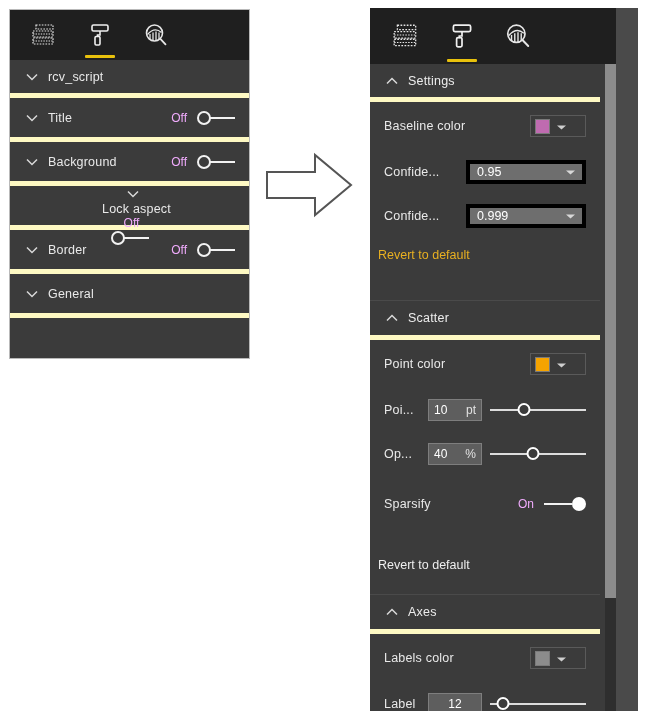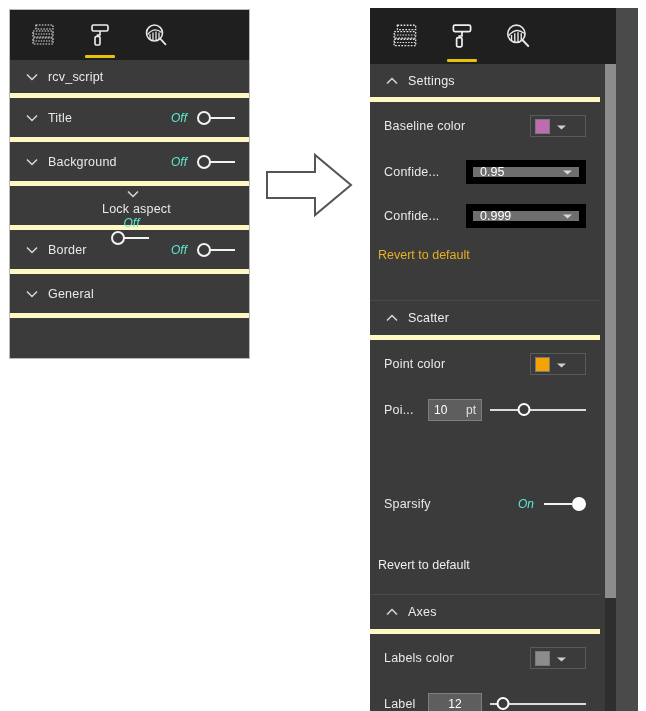--- a/index.html
+++ b/index.html
@@ -48,21 +48,21 @@
     width:16px;height:16px;flex:0 0 16px;
     margin-right:8px;
     display:flex;align-items:center;justify-content:center;
   }
   .chev svg{display:block;}
   .rowlabel{font-size:12.5px;color:#e9e9e9;letter-spacing:.2px;white-space:nowrap;}
   .sect-label{font-size:12.5px;color:#ededed;letter-spacing:.2px;}
 
   .spacer{flex:1 1 auto;}
 
-  .statetext{font-size:12px;color:#5eead4;margin-right:10px;font-style:italic;}
+  .statetext{font-size:12px;color:#f0abfc;margin-right:10px;}
 
   
   .toggle{width:38px;height:16px;position:relative;margin-right:14px;flex:0 0 38px;}
   .toggle .track{
     position:absolute;top:7px;left:13px;right:0;height:2px;background:#f2f2f2;
   }
   .toggle .knob{
     position:absolute;top:1px;left:0;
     width:14px;height:14px;border-radius:50%;
     border:2px solid #f2f2f2;background:transparent;box-sizing:border-box;
@@ -78,21 +78,21 @@
     display:flex;align-items:center;
     box-sizing:border-box;
     margin-right:14px;
   }
   .swatch{width:15px;height:15px;margin-left:4px;border:1px solid #7a7a7a;box-sizing:border-box;}
   .cbcaret{margin-left:6px;}
 
   .dropdown{
     height:24px;
     background:#6e6e6e;
-    border:7px solid #000000;
+    border:4px solid #000000;
     box-sizing:border-box;
     display:flex;align-items:center;
     color:#ffffff;font-size:12.5px;
     padding-left:7px;
     margin-right:14px;
   }
   .dd-caret{margin-left:auto;margin-right:6px;}
 
   .numbox{
     height:22px;min-width:46px;
@@ -379,20 +379,31 @@
     <span class="numbox" style="width:54px;flex:0 0 54px;">
       <span>10</span>
       <span class="unit">pt</span>
     </span>
     <span class="slider">
       <span class="strack"></span>
       <span class="sknob" style="left:35%;"></span>
     </span>
   </div>
 
+  <div class="row" style="position:absolute;left:0;top:424px;right:16px;height:44px;border-bottom:none;">
+    <span class="rowlabel" style="width:44px;">Op...</span>
+    <span class="numbox" style="width:54px;flex:0 0 54px;">
+      <span>40</span>
+      <span class="unit">%</span>
+    </span>
+    <span class="slider">
+      <span class="strack"></span>
+      <span class="sknob" style="left:45%;"></span>
+    </span>
+  </div>
 
   <div class="row" style="position:absolute;left:0;top:468px;right:16px;height:56px;border-bottom:none;">
     <span class="rowlabel">Sparsify</span>
     <span class="spacer"></span>
     <span class="statetext">On</span>
     <span class="toggle on" style="width:42px;flex:0 0 42px;">
       <span class="track"></span>
       <span class="knob"></span>
     </span>
   </div>

